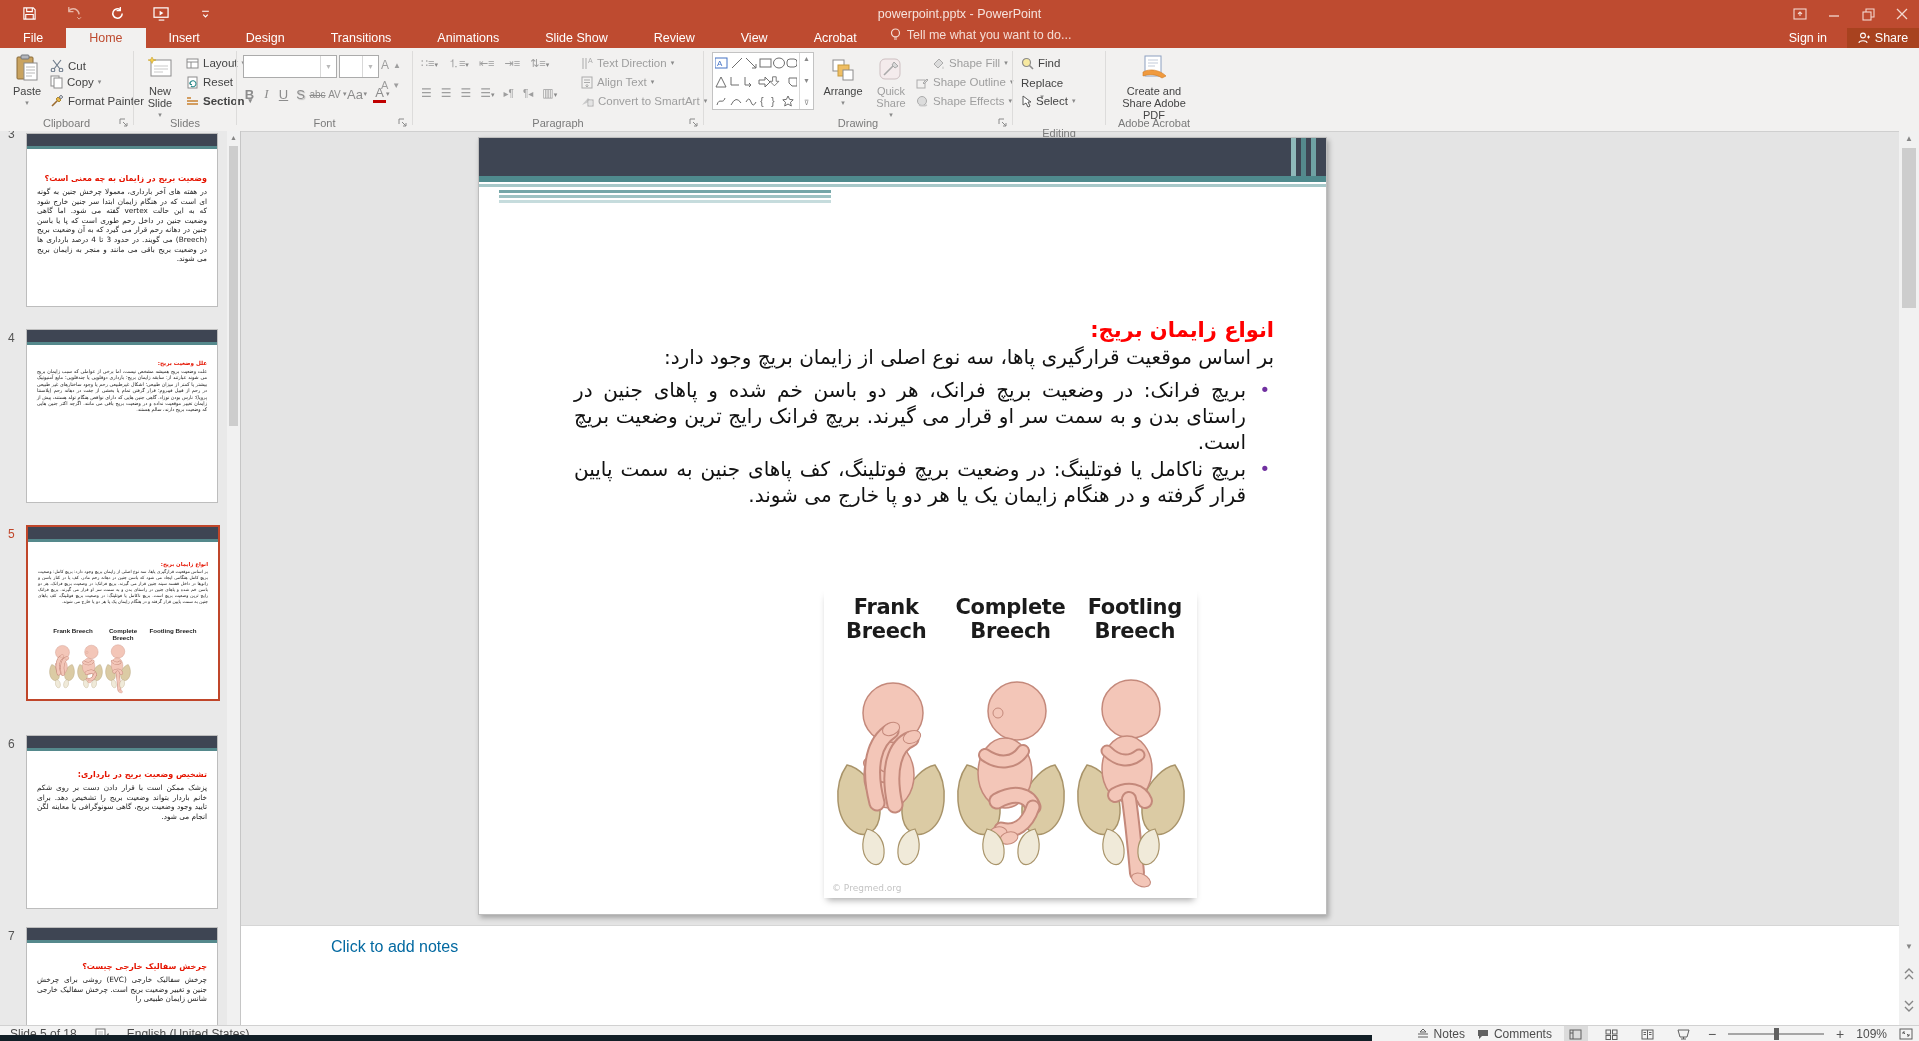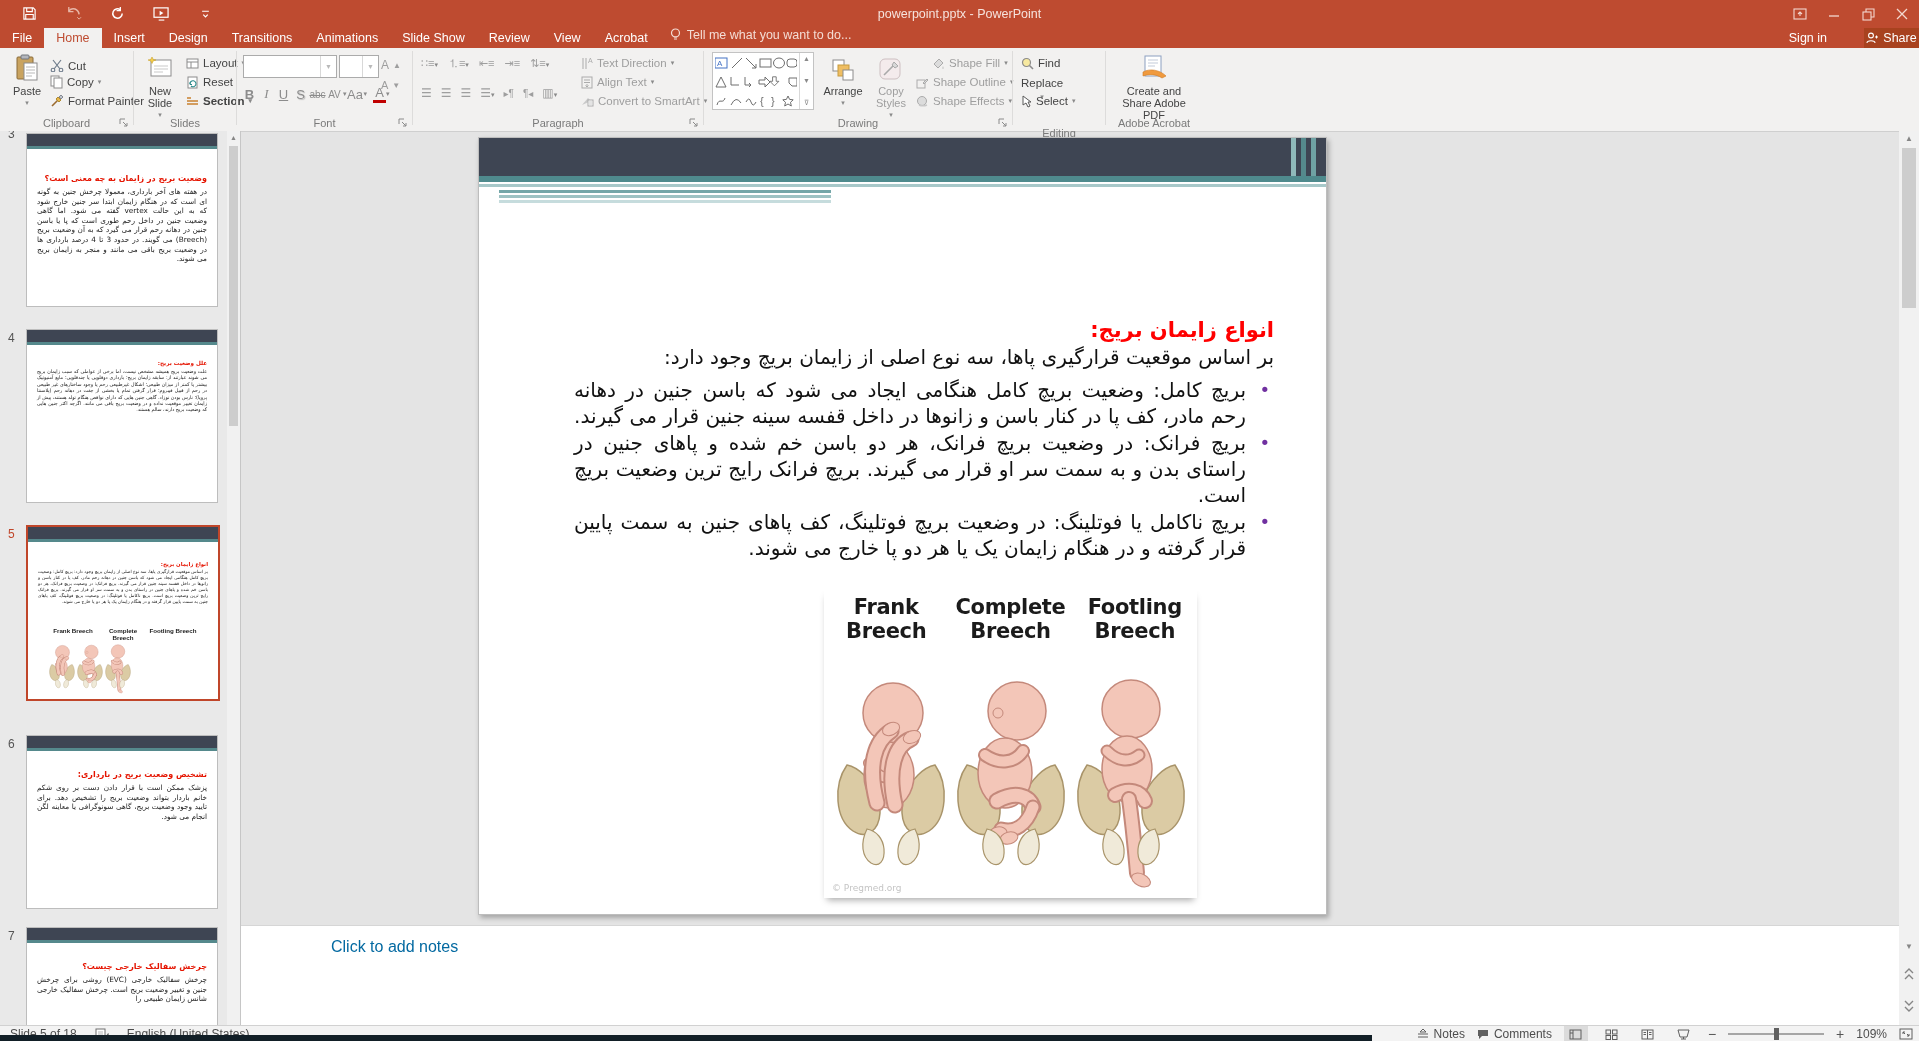--- a/index.html
+++ b/index.html
@@ -10,25 +10,25 @@
   
   .titlebar{position:absolute;left:0;top:0;width:1919px;height:28px;background:#BE4B30;}
   .qat{position:absolute;left:20px;top:4px;display:flex;gap:26px;align-items:center;}
   .qat .qi{width:18px;height:18px;display:flex;align-items:center;justify-content:center;}
   .wtitle{position:absolute;left:0;top:0;width:100%;height:28px;line-height:28px;text-align:center;
           color:#F6E3DD;font-size:12.5px;}
   .winbtns{position:absolute;right:0;top:0;height:28px;display:flex;}
   .winbtn{width:34px;height:28px;display:flex;align-items:center;justify-content:center;}
   
   .tabrow{position:absolute;left:0;top:28px;width:1919px;height:20px;background:#BE4B30;display:flex;align-items:stretch;}
-  .tab{padding:0 12px;line-height:20px;color:#fff;font-size:12.5px;cursor:default;}
+  .tab{padding:0 23px;line-height:20px;color:#fff;font-size:12.5px;cursor:default;}
   .tab.active{background:#F2F1F0;color:#BE4B30;}
   .tellme{display:flex;gap:6px;color:#F4DCD4;font-size:12.5px;padding:0 10px;}
   .signin{position:absolute;right:92px;top:0;line-height:20px;color:#fff;font-size:12.5px;}
-  .sharebox{position:absolute;right:0;top:0;width:55px;height:20px;background:#A8421F;color:#fff;
+  .sharebox{position:absolute;right:0;top:0;width:72px;height:20px;background:#A8421F;color:#fff;
             display:flex;align-items:center;justify-content:center;gap:5px;font-size:12.5px;}
   
   .ribbon{position:absolute;left:0;top:48px;width:1919px;height:83px;background:#F2F1F0;border-bottom:1px solid #CFCFCF;}
   .glabel{position:absolute;bottom:2px;left:0;right:0;text-align:center;font-size:11px;color:#7A7A7A;}
   .vsep{position:absolute;top:3px;height:74px;width:1px;background:#DDDCDB;}
   .bigbtn{position:absolute;top:4px;width:46px;text-align:center;font-size:11px;color:#444;line-height:12px;}
   .bigbtn .bicon{height:30px;display:flex;align-items:flex-end;justify-content:center;margin-bottom:3px;}
   .sbtn{position:absolute;display:flex;align-items:center;gap:4px;font-size:11.5px;color:#444;height:18px;white-space:nowrap;}
   .gray{color:#9E9E9E !important;}
   .dd{font-size:7px;color:#8a8a8a;}
@@ -447,21 +447,21 @@
         <div class="dd">▾</div>
       </div>
       <div class="bigbtn gray" style="left:164px;">
         <div class="bicon">
             <svg width="26" height="26" viewBox="0 0 26 26">
               <rect x="2" y="3" width="20" height="20" rx="5" fill="#F4EBEC" stroke="#CDBFC1"></rect>
               <path d="M6,19 L17,8" stroke="#A9A9A9" stroke-width="1.6"></path>
               <path d="M16,6 l4,4 l-3,2 l-3,-3 z" fill="#D8D8D8" stroke="#A9A9A9"></path>
             </svg>
           </div>
-        <div class="gray" style="width:40px;margin:0 auto;">Copy Styles</div>
+        <div class="gray" style="width:40px;margin:0 auto;">Quick Share</div>
         <div class="dd">▾</div>
       </div>
       <div class="sbtn gray" style="left:228px;top:6px;">
         <svg width="13" height="13" viewBox="0 0 13 13">
             <path d="M2,7 L7,2 l4,4 l-5,5 z" fill="#DCDCDC" stroke="#ABABAB"></path>
             <path d="M11,9 q1.5,2.5 0,3 q-1.5,-.5 0,-3" fill="#C9C9C9"></path>
           </svg>
         <span>Shape Fill</span>
           <span class="dd">▾</span>
       </div>
@@ -599,21 +599,20 @@
     <div class="abs" style="left:0;top:46px;width:100%;height:3px;background:#A7C8C9;"></div>
     <div class="abs" style="left:20px;top:52px;width:332px;">
       <div style="height:3px;background:#74A6A8;margin-bottom:2px;"></div>
       <div style="height:3px;background:#9DC2C3;margin-bottom:2px;"></div>
       <div style="height:3px;background:#C6DCDD;"></div>
     </div>
 
     <div class="stitle">انواع زایمان بریج:</div>
     <div class="sintro">بر اساس موقعیت قرارگیری پاها، سه نوع اصلی از زایمان بریچ وجود دارد:</div>
     <div class="sbullets">
-      <div class="li">بریچ کامل: وضعیت بریچ کامل هنگامی ایجاد می شود که باسن جنین در دهانه رحم مادر، کف پا در کنار باسن و زانوها در داخل قفسه سینه جنین قرار می گیرند.</div>
       <div class="li">بریچ فرانک: در وضعیت بریچ فرانک، هر دو باسن خم شده و پاهای جنین در راستای بدن و به سمت سر او قرار می گیرند. بریچ فرانک رایج ترین وضعیت بریچ است.</div>
       <div class="li">بریچ ناکامل یا فوتلینگ: در وضعیت بریچ فوتلینگ، کف پاهای جنین به سمت پایین قرار گرفته و در هنگام زایمان یک یا هر دو پا خارج می شوند.</div>
     </div>
 
     <div class="figure" dir="ltr">
       <div class="figlabels">
         <span>Frank Breech</span>
         <span>Complete Breech</span>
         <span>Footling Breech</span>
       </div>

